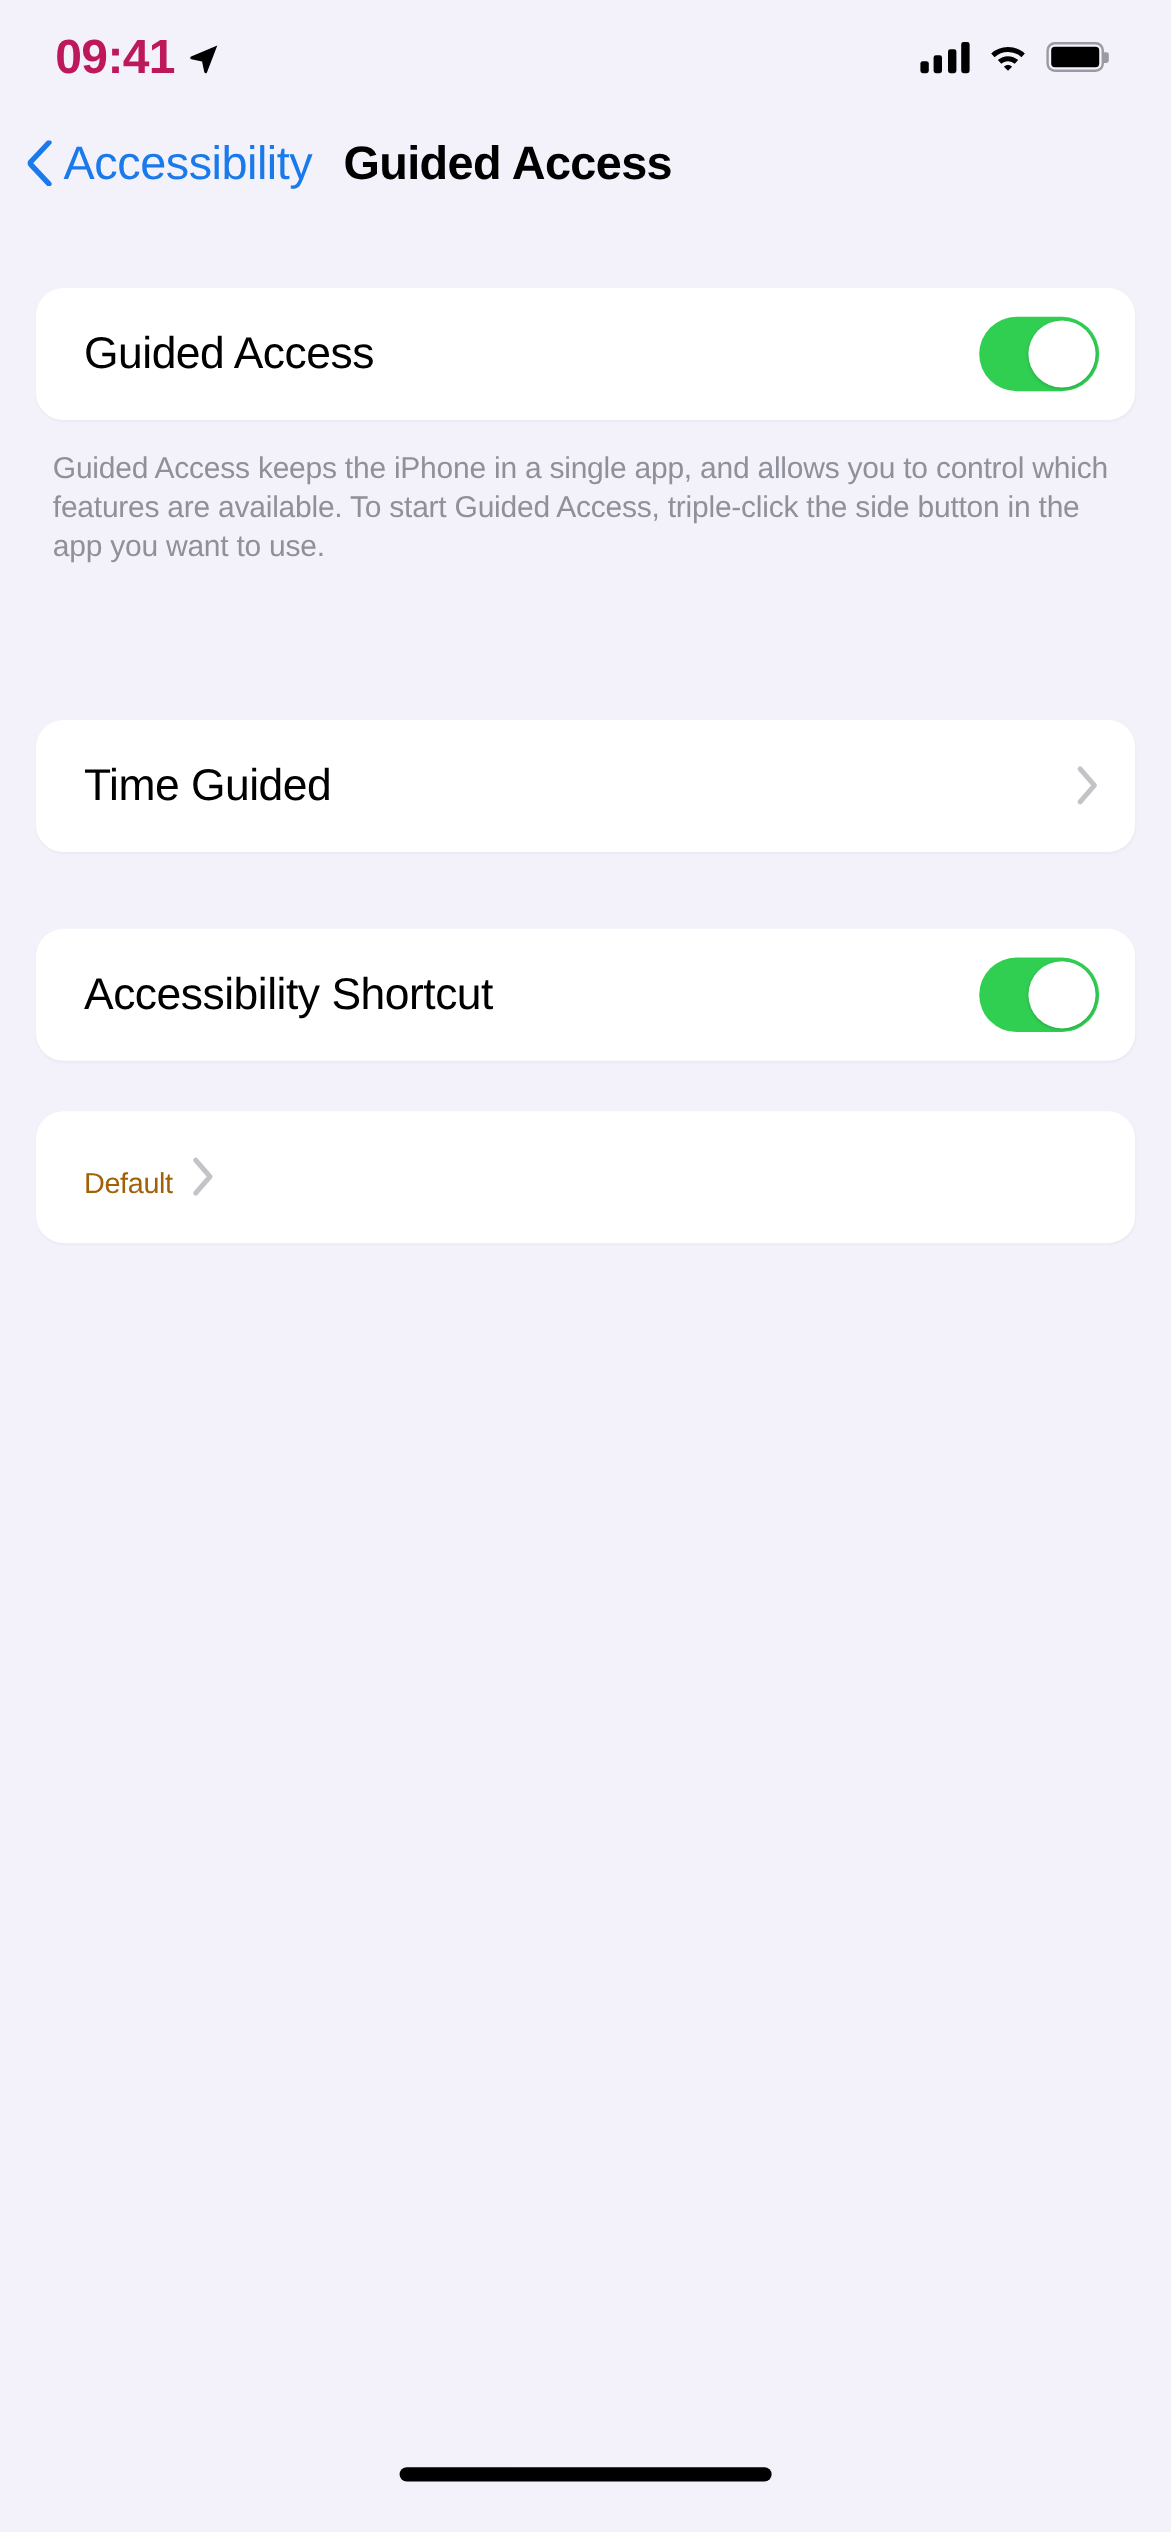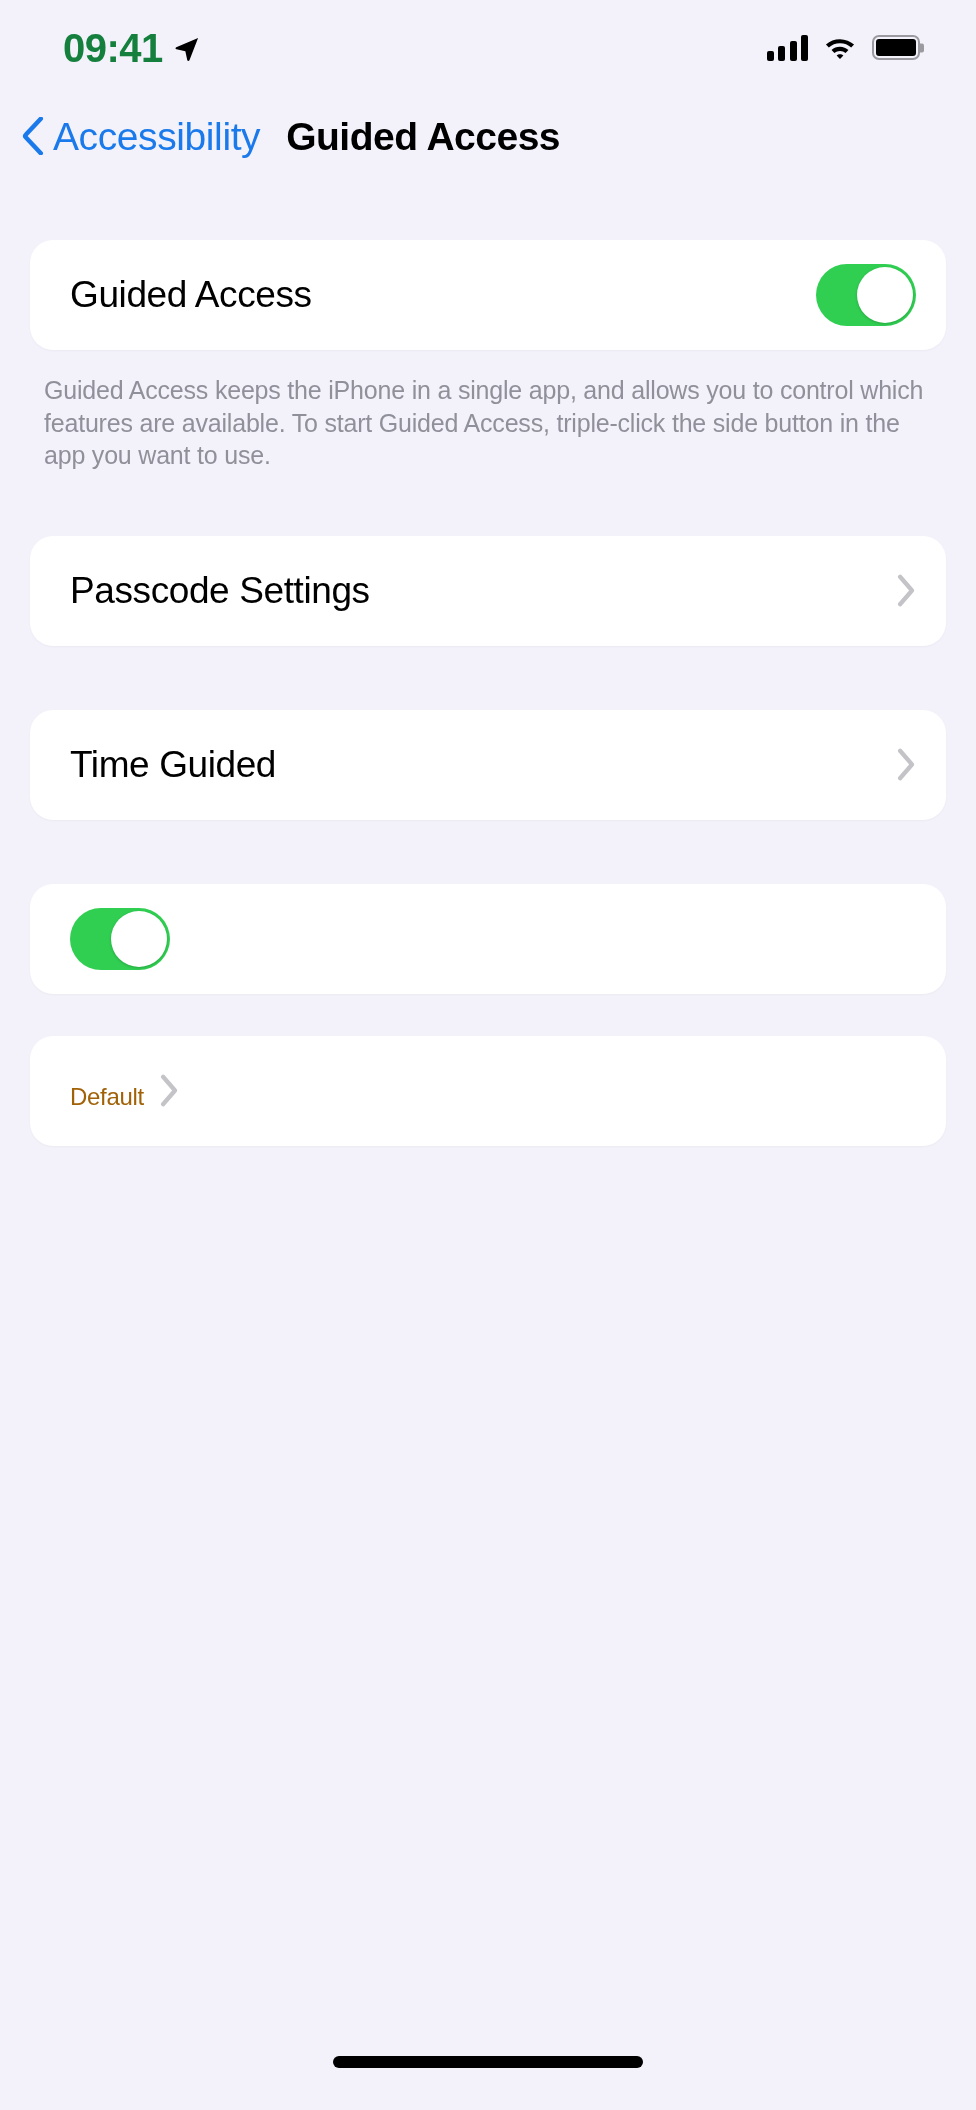--- a/index.html
+++ b/index.html
@@ -13,23 +13,22 @@
   .screen { position:relative; width:976px; height:2110px; background:#F3F2FB; }
 
   
   .statusbar {
     position:absolute; top:0; left:0; width:976px; height:95px;
     display:flex; align-items:center; justify-content:space-between;
     padding:0 56px 0 46px;
   }
   .sb-left { display:flex; align-items:center; gap:10px; }
   .sb-time {
-    font-size:40px; font-weight:bold; color:#15803d; letter-spacing:-0.5px;
+    font-size:40px; font-weight:bold; color:#be185d; letter-spacing:-0.5px;
     line-height:1;
-    margin-left:17px;
   }
   .loc-arrow { display:block; width:28px; height:28px; margin-top:2px; }
   .sb-right { display:flex; align-items:center; gap:15px; }
   .cell-bars { display:flex; align-items:flex-end; gap:4.5px; height:26px; }
   .cell-bars i { display:block; width:7px; background:#000; border-radius:2px; }
   .cell-bars i:nth-child(1){ height:10px; }
   .cell-bars i:nth-child(2){ height:15px; }
   .cell-bars i:nth-child(3){ height:20px; }
   .cell-bars i:nth-child(4){ height:26px; }
   .wifi-icon { width:34px; height:26px; display:block; }
@@ -155,48 +154,39 @@
         <span class="row-label">Guided Access</span>
         <span class="toggle">
           <span class="knob"></span>
         </span>
       </div>
     </div>
     <div class="footnote">Guided Access keeps the iPhone in a single app, and allows you to control which features are available. To start Guided Access, triple-click the side button in the app you want to use.</div>
 
     <div class="gap-lg"></div>
 
-    <div class="card">
-      <div class="row">
-        <span class="row-label">Passcode Settings</span>
-        <span class="row-right">
-          <svg class="chev-right" viewBox="0 0 10 18">
-            <path d="M1.5 1.5 8 9l-6.5 7.5" fill="none" stroke="#C3C3C8" stroke-width="2.3" stroke-linecap="round" stroke-linejoin="round"></path>
-          </svg>
-        </span>
-      </div>
-    </div>
 
     <div class="gap-lg"></div>
 
     <div class="card">
       <div class="row">
         <span class="row-label">Time Guided</span>
         <span class="row-right">
           <svg class="chev-right" viewBox="0 0 10 18">
             <path d="M1.5 1.5 8 9l-6.5 7.5" fill="none" stroke="#C3C3C8" stroke-width="2.3" stroke-linecap="round" stroke-linejoin="round"></path>
           </svg>
         </span>
       </div>
     </div>
 
     <div class="gap-lg"></div>
 
     <div class="card">
       <div class="row">
+        <span class="row-label">Accessibility Shortcut</span>
         <span class="toggle">
           <span class="knob"></span>
         </span>
       </div>
     </div>
 
     <div class="gap-md"></div>
 
     <div class="card">
       <div class="row">

